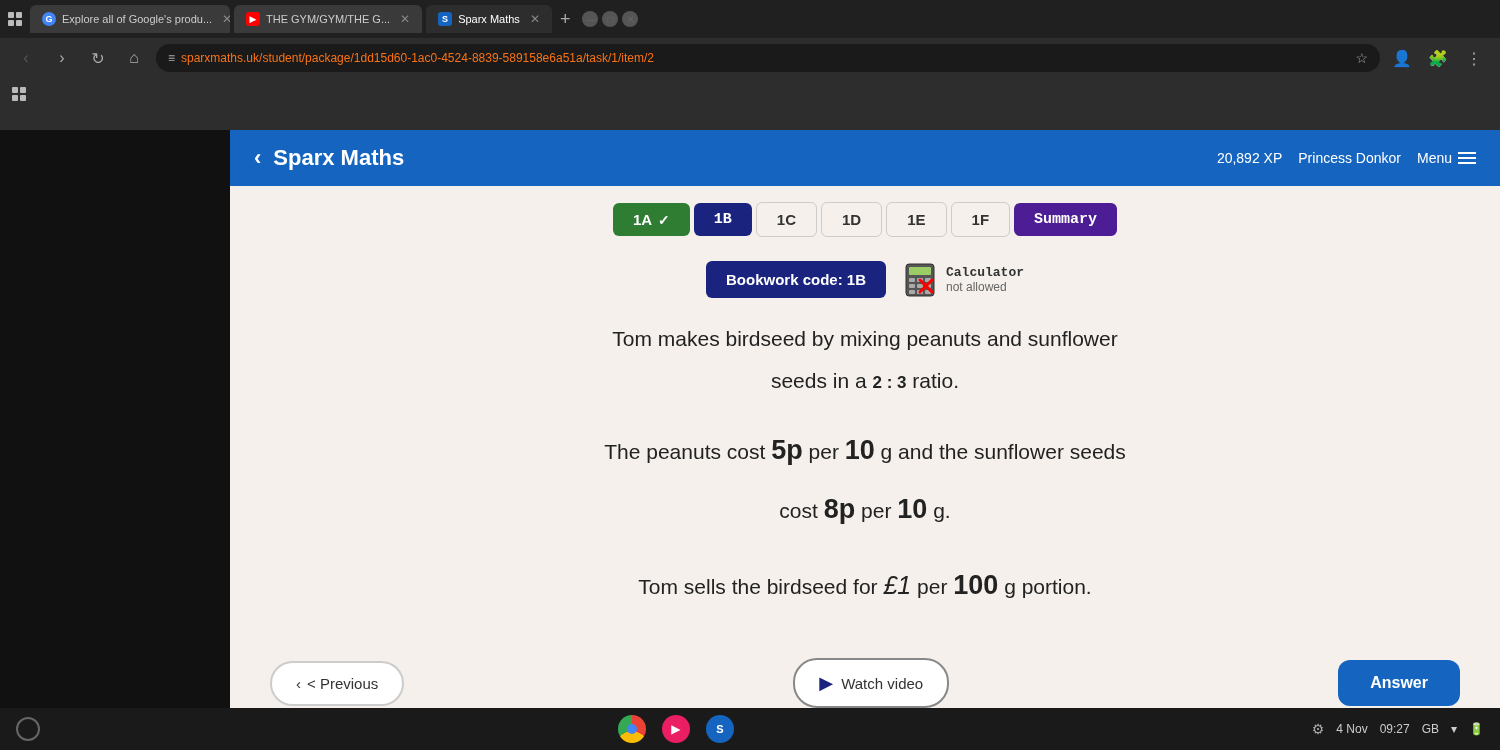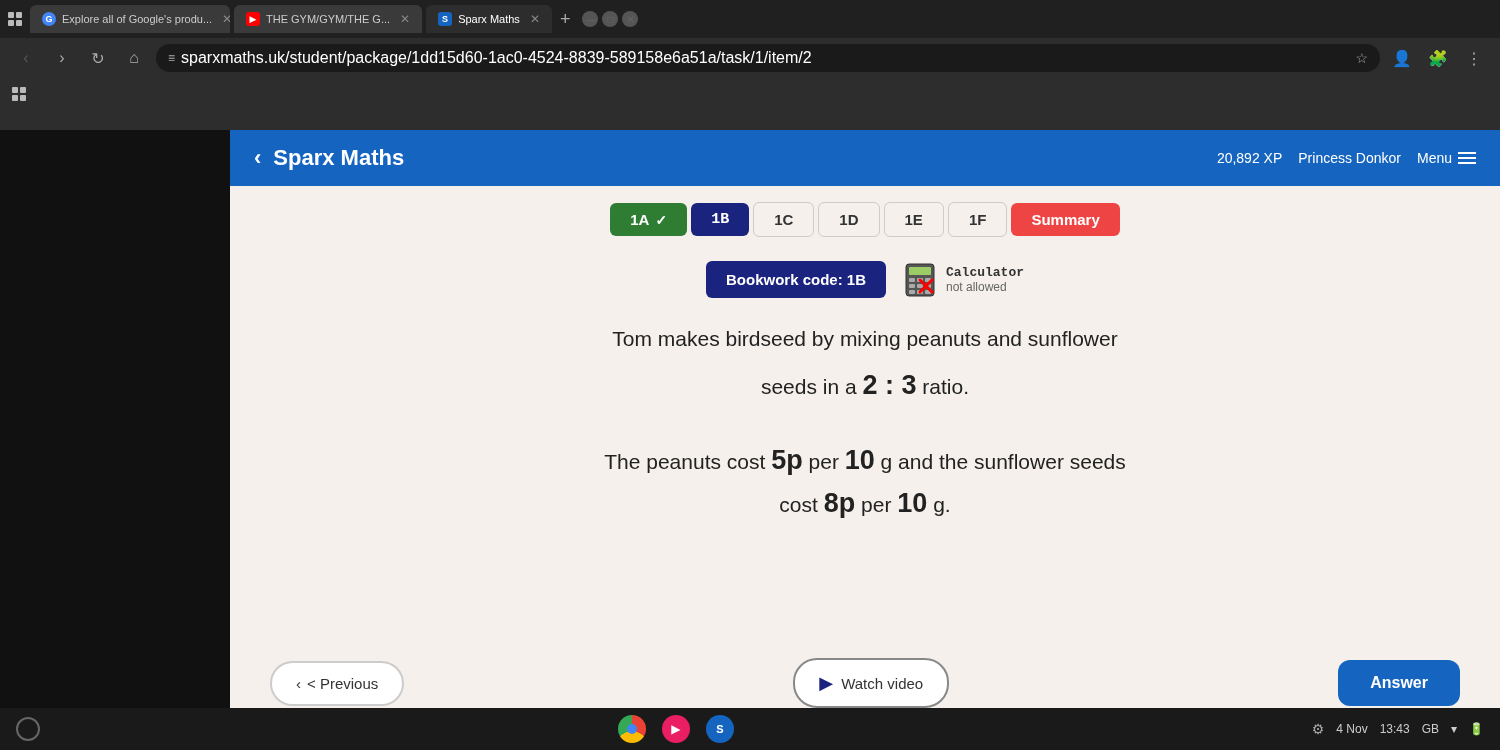--- a/index.html
+++ b/index.html
@@ -94,22 +94,22 @@
       height: 28px;
       background: #1a1a1a;
       border-radius: 14px;
       display: flex;
       align-items: center;
       padding: 0 12px;
       gap: 6px;
     }
 
     .address-text {
-      font-size: 16px;
-      color: #ffffff;
+      font-size: 12px;
+      color: #f97316;
       flex: 1;
     }
 
     .star-btn {
       color: #aaa;
       font-size: 14px;
     }
 
     .window-controls {
       display: flex;
@@ -263,22 +263,23 @@
       font-family: Liberation Mono, monospace;
     }
 
     .nav-tab.inactive {
       background: transparent;
       color: #333;
       border: 1px solid #ccc;
     }
 
     .nav-tab.summary {
-      background: #ef4444;
-      color: white;
+      background: #4c1d95;
+      color: white;
+      font-family: Liberation Mono, monospace;
     }
 
     .check-icon {
       font-size: 14px;
     }
 
     
     .question-area {
       padding: 8px 60px 20px;
       display: flex;
@@ -598,30 +599,33 @@
           <div style="font-size:12px;color:#666;">not allowed</div>
         </div>
       </div>
     </div>
 
     <div class="question-text">
       <p style="font-size:21px;color:#222;margin-bottom:8px;">
         <span>Tom makes birdseed by mixing peanuts and sunflower</span>
       </p>
       <p style="font-size:21px;color:#222;margin-bottom:32px;">
-        <span>seeds in a </span><span style="font-size:27px;font-weight:bold;">2 : 3</span><span> ratio.</span>
+        <span>seeds in a </span><span style="font-size:17px;font-weight:bold;">2 : 3</span><span> ratio.</span>
       </p>
 
-      <p style="font-size:21px;color:#222;margin-bottom:0;">
+      <p style="font-size:21px;color:#222;margin-bottom:16px;">
         <span>The peanuts cost </span><span style="font-size:27px;font-weight:bold;">5p</span><span> per </span><span style="font-size:27px;font-weight:bold;">10</span><span> g and the sunflower seeds</span>
       </p>
       <p style="font-size:21px;color:#222;margin-bottom:32px;">
         <span>cost </span><span style="font-size:27px;font-weight:bold;">8p</span><span> per </span><span style="font-size:27px;font-weight:bold;">10</span><span> g.</span>
       </p>
 
+      <p style="font-size:21px;color:#222;">
+        <span>Tom sells the birdseed for </span><span style="font-size:25px;font-style:italic;">£1</span><span> per </span><span style="font-size:27px;font-weight:bold;">100</span><span> g portion.</span>
+      </p>
     </div>
   </div>
 </div>
 
 <div style="position:absolute;bottom:42px;left:230px;right:0;display:flex;align-items:center;justify-content:space-between;padding:0 40px;">
   <button class="prev-btn">
     <span>‹</span>
     <span>&lt; Previous</span>
   </button>
 
@@ -646,20 +650,20 @@
     <div style="width:28px;height:28px;border-radius:50%;background:#e91e63;display:flex;align-items:center;justify-content:center;">
       <span style="color:white;font-size:12px;">▶</span>
     </div>
     <div style="width:28px;height:28px;border-radius:50%;background:#1565c0;display:flex;align-items:center;justify-content:center;">
       <span style="color:white;font-size:11px;font-weight:bold;">S</span>
     </div>
   </div>
   <div class="taskbar-right">
     <span style="font-size:14px;color:#aaa;">⚙</span>
     <span>4 Nov</span>
-    <span>13:43</span>
+    <span>09:27</span>
     <span>GB</span>
     <span>▾</span>
     <span>🔋</span>
   </div>
 </div>
 
 <div style="position:absolute;bottom:10px;left:248px;width:24px;height:24px;border-radius:50%;border:2px solid #555;"></div>
 
 </body></html>

